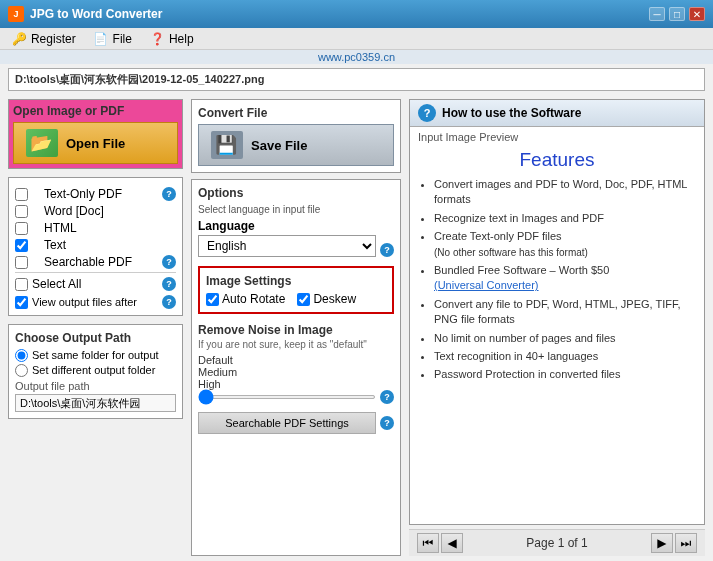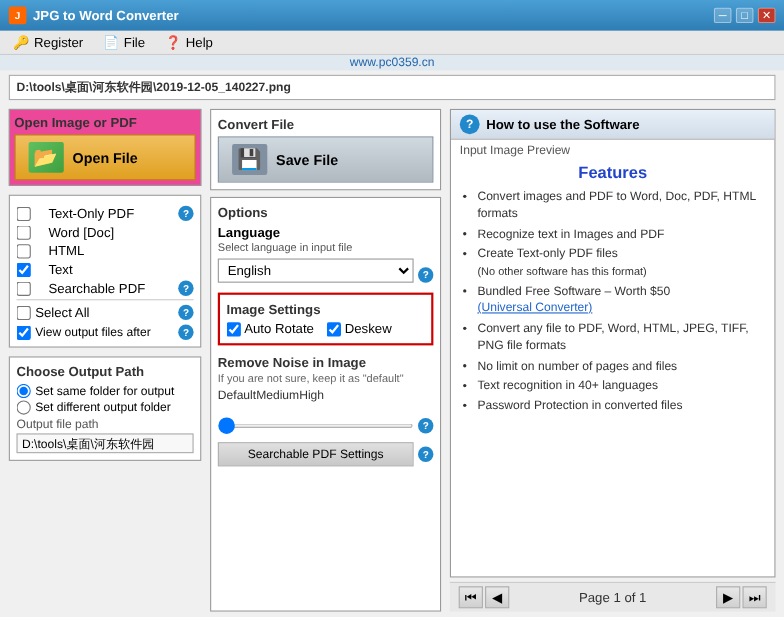--- a/index.html
+++ b/index.html
@@ -182,21 +182,20 @@
     }
 
     
     .output-path-section {
       border: 1px solid #999;
       background: white;
       padding: 6px;
     }
     .radio-row {
       display: flex;
-      align-items: center;
       gap: 4px;
       margin: 2px 0;
       font-size: 11px;
     }
     .output-path-input {
       width: 100%;
       border: 1px solid #aaa;
       background: #f8f8f8;
       padding: 2px 4px;
       font-size: 11px;
@@ -294,21 +293,22 @@
     .noise-subtitle {
       font-size: 10px;
       color: #666;
       margin-bottom: 4px;
     }
     .noise-labels {
       display: flex;
       justify-content: flex-start;
       font-size: 11px;
       color: #333;
-      margin-bottom: 14px;
+      margin-bottom: 0;
+      flex-direction: column;
     }
     .slider-row {
       display: flex;
       align-items: center;
       gap: 4px;
     }
     .noise-slider {
       flex: 1;
       height: 4px;
       cursor: pointer;
@@ -371,22 +371,22 @@
       padding: 4px 8px 2px;
     }
 
     .features-area {
       padding: 4px 8px;
       flex: 1;
       overflow: hidden;
     }
     .features-title {
       color: #2244cc;
-      font-size: 15px;
-      font-weight: bold;
+      font-size: 19px;
+      font-weight: normal;
       text-align: center;
       margin-bottom: 6px;
     }
     .features-list {
       list-style: disc;
       padding-left: 16px;
     }
     .features-list li {
       font-size: 11px;
       color: #333;
@@ -537,22 +537,22 @@
       <div class="section-title">Convert File</div>
       <button class="save-file-btn">
         <div class="save-icon">💾</div>
         <span>Save File</span>
       </button>
     </div>
 
     <div class="options-section">
       <div class="section-title">Options</div>
 
+      <div style="font-size:10px; color:#555; margin-bottom:4px;">Select language in input file</div>
       <div style="font-weight:bold; font-size:12px; margin-bottom:2px;">Language</div>
-      <div style="font-size:10px; color:#555; margin-bottom:4px;">Select language in input file</div>
 
       <div class="lang-row">
         <select class="lang-select">
           <option>English</option>
           <option>Chinese</option>
           <option>French</option>
         </select>
         <div class="help-icon">?</div>
       </div>
 

